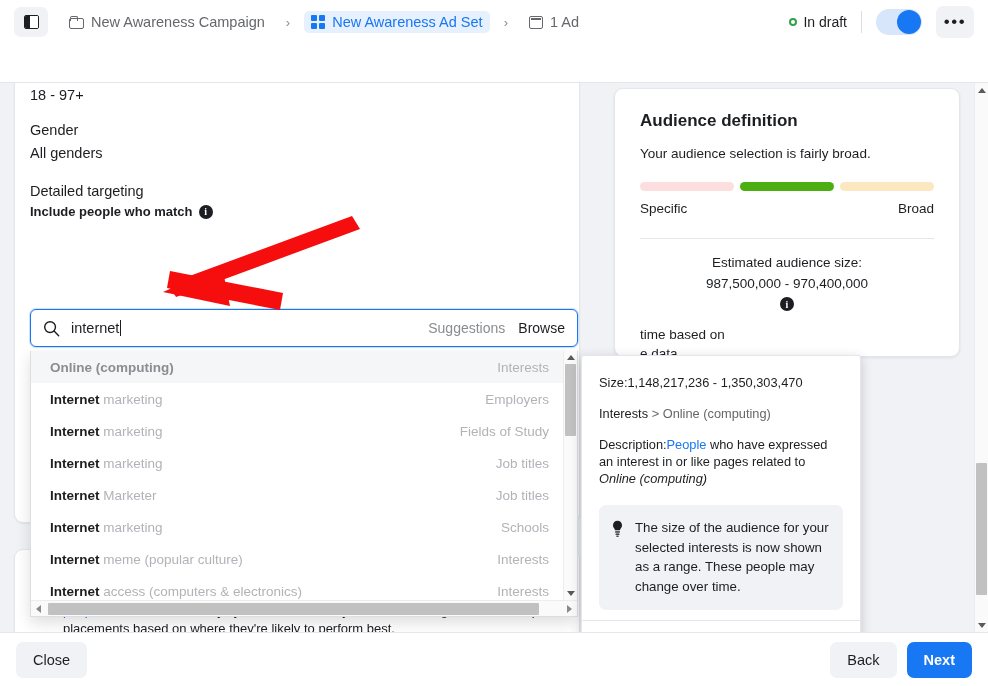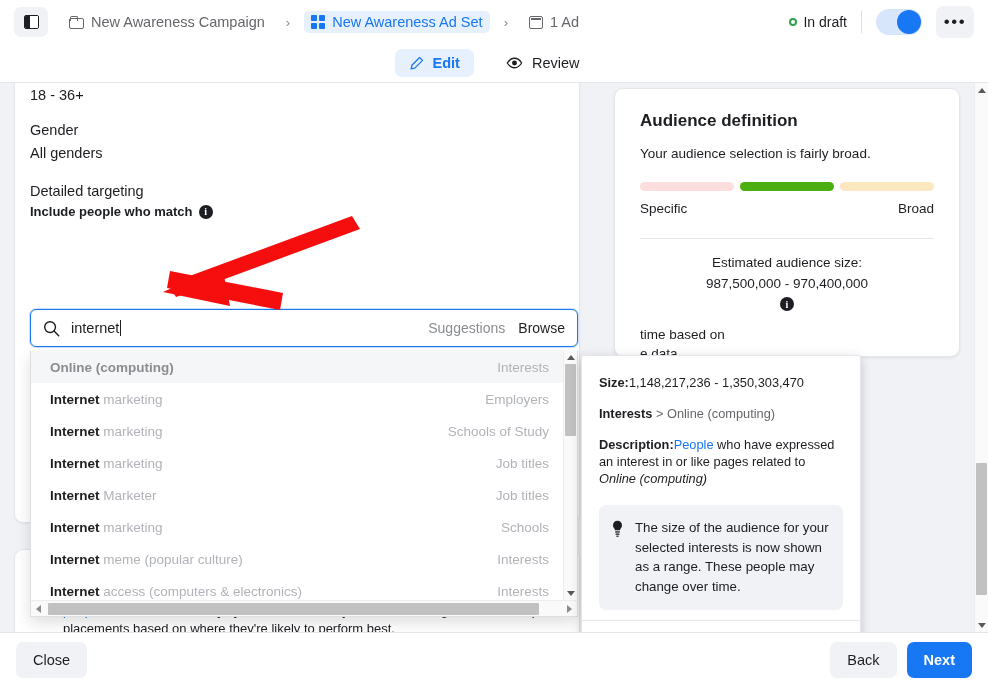--- a/index.html
+++ b/index.html
@@ -220,21 +220,21 @@
 
   
   .tip {
     position: absolute; left: 581px; top: 272px; width: 280px; height: 308px;
     background: #fff; border: 1px solid #e4e6eb; border-radius: 3px;
     box-shadow: 0 3px 12px rgba(0,0,0,.18);
   }
   .tip-body { padding: 18px 17px 0 17px; }
   .tip-line { font-size: 12.8px; color: #1c1e21; line-height: 17px; }
   .tip-line + .tip-line { margin-top: 14px; }
-  .tip-line b { font-weight: 700; }
+  .tip-line b { font-weight: 400; }
   .tip-line .muted { color: #65676b; }
   .tip-line i { font-style: italic; }
   .tip-info {
     margin: 18px 17px 0 17px; background: #f0f2f5; border-radius: 7px;
     padding: 13px 14px 14px 12px; display: flex; gap: 11px;
   }
   .tip-info .txt { font-size: 13.3px; color: #1c1e21; line-height: 19.5px; }
   .ic-bulb { width: 13px; height: 17px; flex: none; margin-top: 2px; }
   .tip-foot {
     position: absolute; left: 0; right: 0; bottom: 0; height: 42px;
@@ -313,43 +313,28 @@
         <span>In draft</span>
       </div>
       <div class="divider-v"></div>
       <div class="toggle">
         <span class="knob"></span>
       </div>
       <div class="more-btn">•••</div>
     </div>
   </div>
 
-  <div class="tabsrow">
-    <div class="tab active">
-      <svg class="ic-pencil" viewBox="0 0 16 16">
-        <path d="M11.3 1.6l3.1 3.1-8.2 8.2-3.9.8.8-3.9 8.2-8.2z" fill="none" stroke="#1877f2" stroke-width="1.4" stroke-linejoin="round"></path>
-      </svg>
-      <span>Edit</span>
-    </div>
-    <div class="tab">
-      <svg class="ic-eye" viewBox="0 0 20 13">
-        <path d="M10 .9C5 .9 1.6 6.5 1.6 6.5S5 12.1 10 12.1s8.4-5.6 8.4-5.6S15 .9 10 .9z" fill="none" stroke="#1c1e21" stroke-width="1.5"></path>
-        <circle cx="10" cy="6.5" r="2.9" fill="#1c1e21"></circle>
-      </svg>
-      <span>Review</span>
-    </div>
-  </div>
   <div class="topline"></div>
 
   <div class="main">
 
     <div class="card" style="position:absolute;left:14px;top:-80px;width:566px;height:520px;"></div>
 
     <div class="leftcol">
-      <div class="fld-val" style="position:absolute;left:16px;top:4px;">18 - 36+</div>
+      <div class="fld-val" style="position:absolute;left:16px;top:4px;">18 - 97+</div>
       <div class="fld-label" style="position:absolute;left:16px;top:39px;">Gender</div>
       <div class="fld-val" style="position:absolute;left:16px;top:62px;">All genders</div>
       <div class="fld-label" style="position:absolute;left:16px;top:100px;">Detailed targeting</div>
       <div class="sublabel" style="position:absolute;left:16px;top:121px;">
         <span>Include people who match</span>
         <span class="ic-info">i</span>
       </div>
     </div>
 
     <div class="card placements">
@@ -390,21 +375,21 @@
         <div class="dd-row hl">
           <span class="t"><b>Online (computing)</b><s></s></span>
           <span class="cat">Interests</span>
         </div>
         <div class="dd-row">
           <span class="t"><b>Internet</b><s> marketing</s></span>
           <span class="cat">Employers</span>
         </div>
         <div class="dd-row">
           <span class="t"><b>Internet</b><s> marketing</s></span>
-          <span class="cat">Schools of Study</span>
+          <span class="cat">Fields of Study</span>
         </div>
         <div class="dd-row">
           <span class="t"><b>Internet</b><s> marketing</s></span>
           <span class="cat">Job titles</span>
         </div>
         <div class="dd-row">
           <span class="t"><b>Internet</b><s> Marketer</s></span>
           <span class="cat">Job titles</span>
         </div>
         <div class="dd-row">

